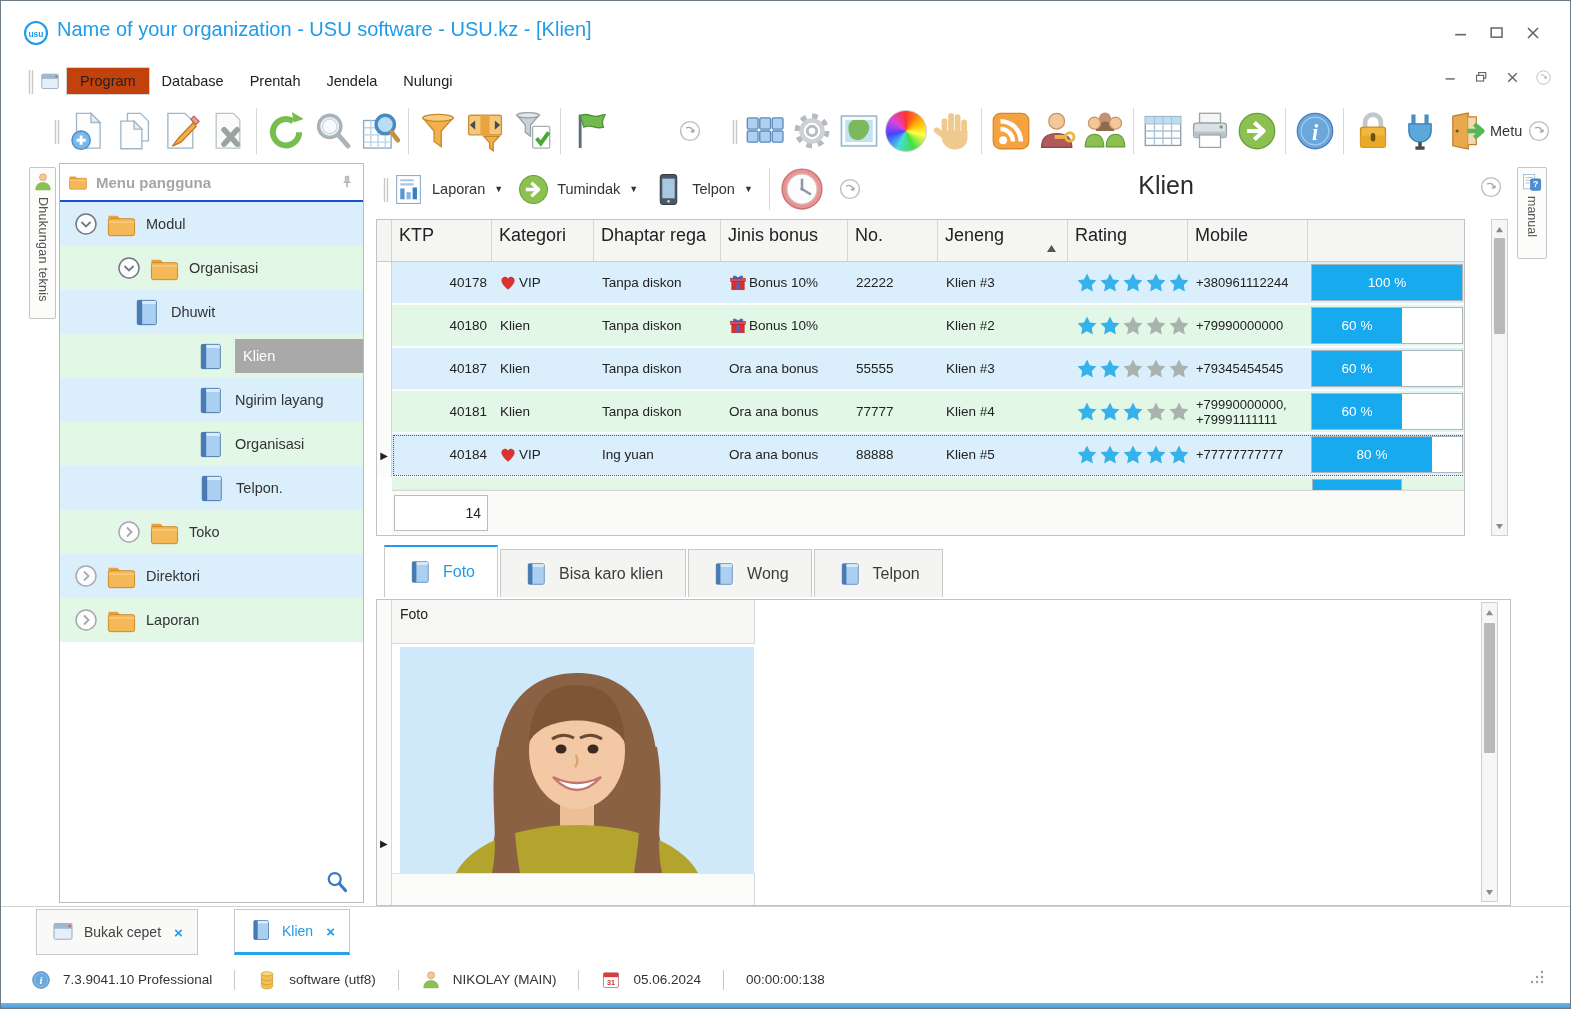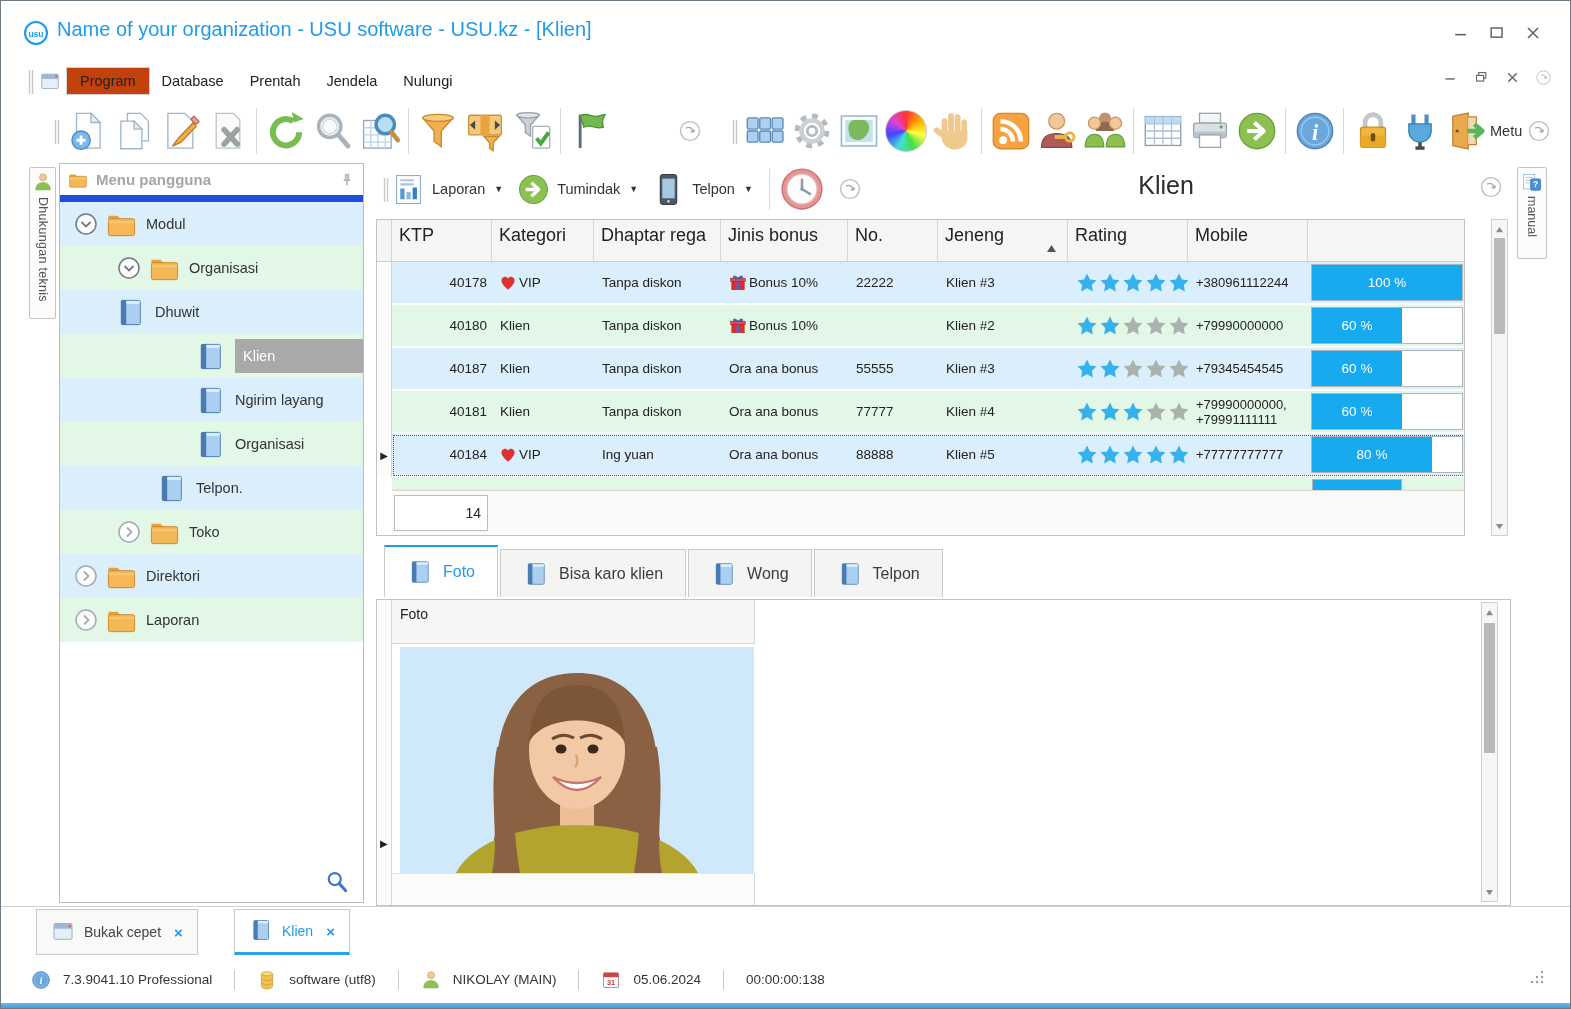--- a/index.html
+++ b/index.html
@@ -34,21 +34,21 @@
   .tgap { width:62px; }
   .tlabel { font-size:14.5px; color:#333; margin:0 2px 0 0; }
   .wheel { display:inline-block; border-radius:50%; background:conic-gradient(#f33,#fa0,#ff4,#4d4,#4dd,#44f,#d4d,#f33); border:1px solid #ccc; }
 
   
   .support-tab { position:absolute; left:28px; top:166px; width:27px; height:152px; background:#fcfcfa; border:1px solid #c4c4c2; border-radius:2px; display:flex; flex-direction:column; align-items:center; padding-top:4px; }
   .support-tab .ic { width:20px; height:20px; }
   .support-tab .vtext { writing-mode:vertical-lr; font-size:12.5px; color:#555; margin-top:5px; letter-spacing:.3px; }
 
   .tree-panel { position:absolute; left:58px; top:162px; width:305px; height:740px; background:#fff; border:1px solid #bcbcba; }
-  .tree-head { height:38px; display:flex; align-items:center; padding:0 8px; border-bottom:7px solid #1d4ed8; }
+  .tree-head { height:38px; display:flex; align-items:center; padding:0 8px; border-bottom:2px solid #1d4ed8; }
   .tree-head .ic { width:20px; height:20px; margin-right:8px; }
   .tree-head .t { flex:1; font-size:15px; font-weight:bold; color:#a6a6a4; }
   .tree-head .pin { width:16px; height:16px; }
   .tree-row { height:44px; display:flex; align-items:center; }
   .tree-row.blue { background:#daeefb; }
   .tree-row.green { background:#e3f7e6; }
   .expand { width:24px; height:24px; margin-right:8px; flex:none; }
   .expand svg { width:100%; height:100%; }
   .tree-ic { width:31px; height:31px; margin-right:9px; flex:none; }
   .tree-ic svg { width:100%; height:100%; }
@@ -445,21 +445,21 @@
               <circle cx="12" cy="12" r="10" fill="#fdfdfd" stroke="#6f7a84" stroke-width="1.5"></circle>
               <path d="M7.5 10l4.5 4.5L16.5 10" fill="none" stroke="#6f7a84" stroke-width="1.8"></path>
             </svg></span>
           <span class="tree-ic"><svg viewBox="0 0 32 32">
               <path d="M2.5 7h9.5l3 3.5h14.5v3H2.5z" fill="#e8a23c"></path>
               <rect x="2.5" y="10" width="27" height="17.5" rx="2" fill="#f5b858" stroke="#cd8826"></rect>
               <path d="M2.5 13.5h27" stroke="#fbd68c"></path>
             </svg></span>
           <span class="tree-label">Organisasi</span>
         </div>
-        <div class="tree-row blue" style="padding-left: 55px;">
+        <div class="tree-row blue" style="padding-left: 71px;">
           <span class="tree-ic"><svg viewBox="0 0 32 32">
               <rect x="6.5" y="3.5" width="19.5" height="25" rx="1.5" fill="#8ab8e4" stroke="#3c6ea6"></rect>
               <rect x="11.5" y="4" width="14" height="24" fill="#aacff0"></rect>
               <rect x="11.5" y="4" width="14" height="3.2" fill="#dcedfa"></rect>
               <rect x="6.5" y="3.5" width="5" height="25" fill="#4a7ab2"></rect>
             </svg></span>
           <span class="tree-label">Dhuwit</span>
         </div>
         <div class="tree-row green" style="padding-left: 135px;">
           <span class="tree-ic"><svg viewBox="0 0 32 32">
@@ -481,21 +481,21 @@
         </div>
         <div class="tree-row green" style="padding-left: 135px;">
           <span class="tree-ic"><svg viewBox="0 0 32 32">
               <rect x="6.5" y="3.5" width="19.5" height="25" rx="1.5" fill="#8ab8e4" stroke="#3c6ea6"></rect>
               <rect x="11.5" y="4" width="14" height="24" fill="#aacff0"></rect>
               <rect x="11.5" y="4" width="14" height="3.2" fill="#dcedfa"></rect>
               <rect x="6.5" y="3.5" width="5" height="25" fill="#4a7ab2"></rect>
             </svg></span>
           <span class="tree-label">Organisasi</span>
         </div>
-        <div class="tree-row blue" style="padding-left: 96px;">
+        <div class="tree-row blue" style="padding-left: 56px; justify-content: center;">
           <span class="tree-ic"><svg viewBox="0 0 32 32">
               <rect x="6.5" y="3.5" width="19.5" height="25" rx="1.5" fill="#8ab8e4" stroke="#3c6ea6"></rect>
               <rect x="11.5" y="4" width="14" height="24" fill="#aacff0"></rect>
               <rect x="11.5" y="4" width="14" height="3.2" fill="#dcedfa"></rect>
               <rect x="6.5" y="3.5" width="5" height="25" fill="#4a7ab2"></rect>
             </svg></span>
           <span class="tree-label">Telpon.</span>
         </div>
         <div class="tree-row green" style="padding-left: 57px;">
           <span class="expand"><svg viewBox="0 0 24 24">

